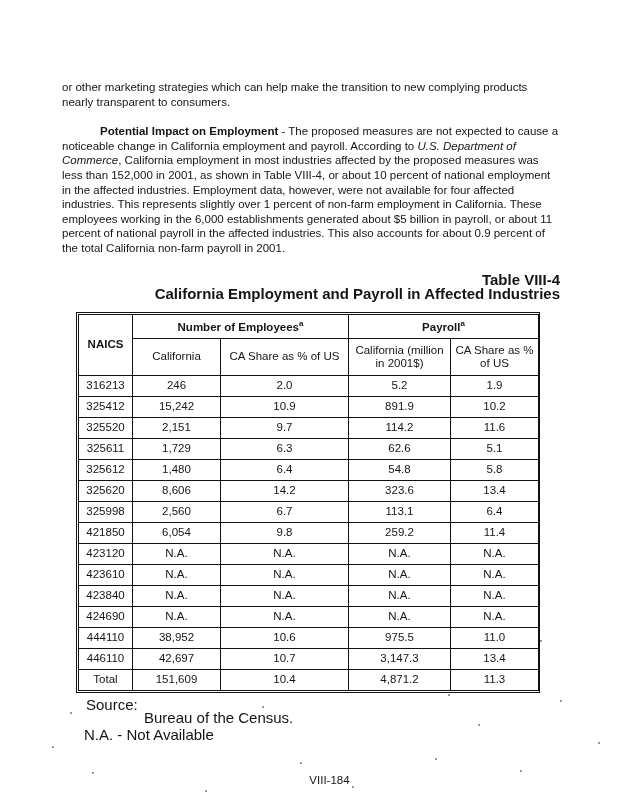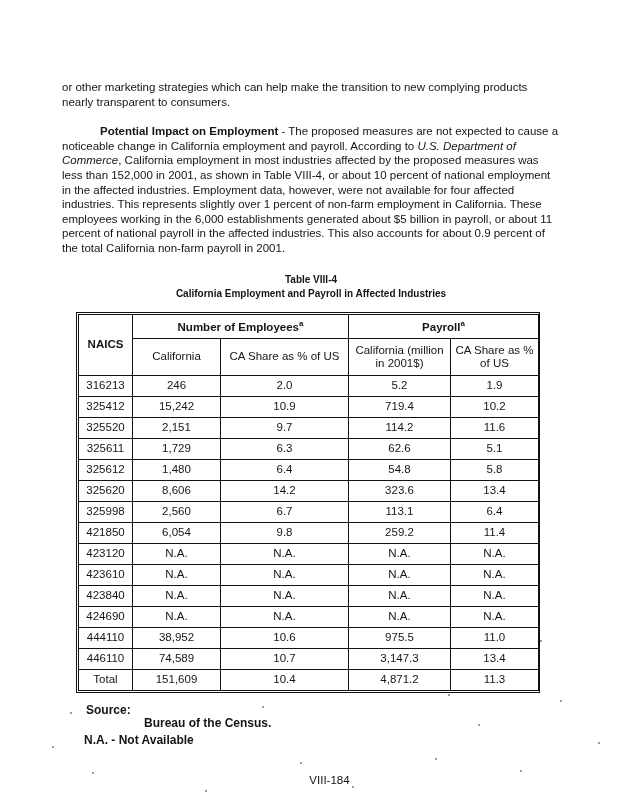--- a/index.html
+++ b/index.html
@@ -22,23 +22,23 @@
     font-size: 11.5px;
     line-height: 14.6px;
   }
   p { margin: 0; }
   .para1 { margin-bottom: 15px; }
   .para2 { text-indent: 38px; }
   .para2 .lead { font-weight: bold; }
   .para2 .emph { font-style: italic; }
   .table-title {
     margin-top: 17px;
-    text-align: center;
+    text-align: right;
     font-weight: bold;
-    font-size: 10px;
+    font-size: 15px;
     line-height: 14px;
   }
   .table-wrap {
     margin: 11px 0 0 14px;
     width: 460px;
     border: 1px solid #111;
     padding: 1px;
     background: #fff;
   }
   table.data {
@@ -57,24 +57,23 @@
   table.data .h-group { height: 24px; }
   table.data .h-sub th { font-weight: normal; height: 32px; line-height: 13px; }
   table.data tbody td { height: 16px; }
   col.c-naics   { width: 54px; }
   col.c-emp-ca  { width: 88px; }
   col.c-emp-sh  { width: 128px; }
   col.c-pay-ca  { width: 102px; }
   col.c-pay-sh  { width: 88px; }
   sup { font-size: 8px; }
   .notes {
-    margin: 11px 0 0 24px;
-    font-size: 12px;
+    margin: 5px 0 0 24px;
+    font-size: 15px;
     line-height: 13.5px;
-    font-weight: bold;
   }
   .src-row { display: flex; }
   .src-label { width: 58px; }
   .src-line2 { margin-left: 58px; }
   .na-note { margin: 3px 0 0 -2px; }
   .page-number {
     position: absolute;
     top: 774px;
     left: 0;
     width: 100%;
@@ -131,21 +130,21 @@
               <td>316213</td>
               <td>246</td>
               <td>2.0</td>
               <td>5.2</td>
               <td>1.9</td>
             </tr>
             <tr>
               <td>325412</td>
               <td>15,242</td>
               <td>10.9</td>
-              <td>719.4</td>
+              <td>891.9</td>
               <td>10.2</td>
             </tr>
             <tr>
               <td>325520</td>
               <td>2,151</td>
               <td>9.7</td>
               <td>114.2</td>
               <td>11.6</td>
             </tr>
             <tr>
@@ -213,21 +212,21 @@
             </tr>
             <tr>
               <td>444110</td>
               <td>38,952</td>
               <td>10.6</td>
               <td>975.5</td>
               <td>11.0</td>
             </tr>
             <tr>
               <td>446110</td>
-              <td>74,589</td>
+              <td>42,697</td>
               <td>10.7</td>
               <td>3,147.3</td>
               <td>13.4</td>
             </tr>
             <tr>
               <td>Total</td>
               <td>151,609</td>
               <td>10.4</td>
               <td>4,871.2</td>
               <td>11.3</td>

